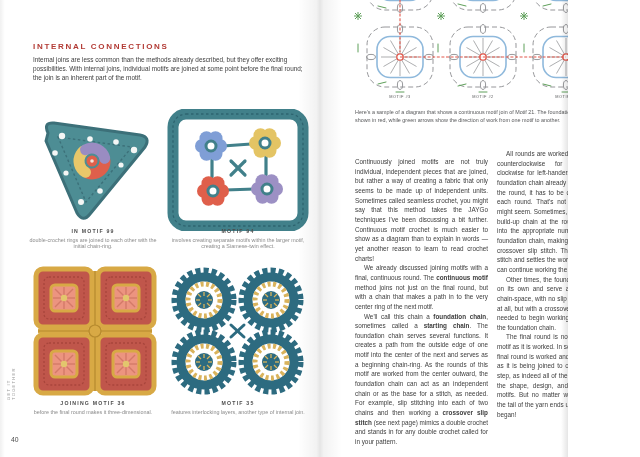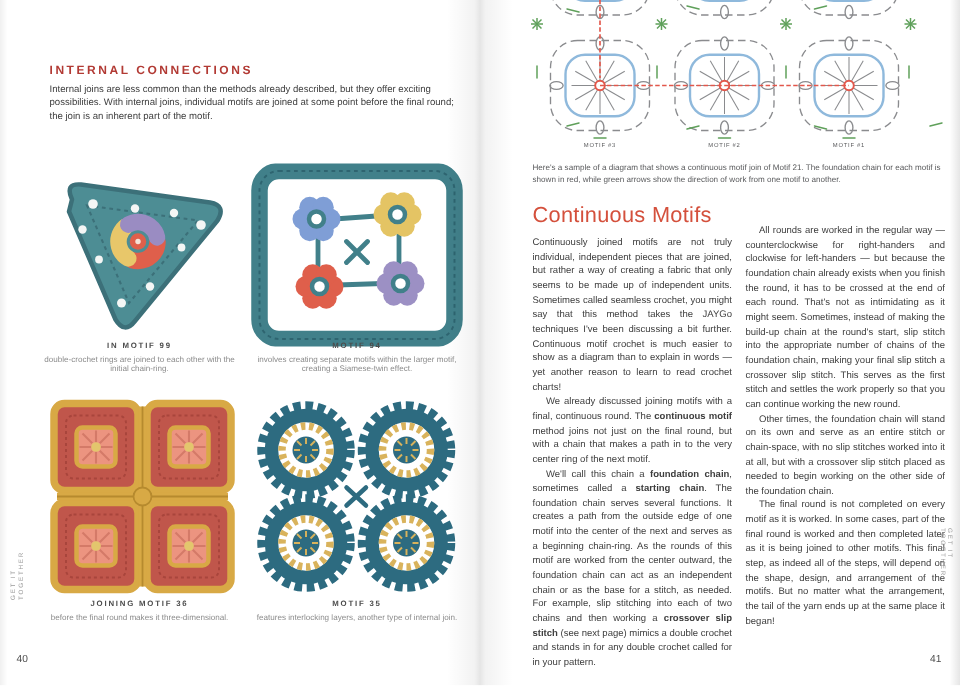--- a/index.html
+++ b/index.html
@@ -1,16 +1,16 @@
 <!DOCTYPE html>
 <html><head>
 <meta charset="utf-8">
 <style>
   html,body{margin:0;padding:0;background:#ffffff;}
-  .spread{position:relative;width:640px;height:457px;background:#ffffff;overflow:hidden;
+  .spread{position:relative;width:568px;height:457px;background:#ffffff;overflow:hidden;
           font-family:"Liberation Sans", sans-serif;}
   .abs{position:absolute;}
   .gutter{left:298px;top:0;width:44px;height:457px;pointer-events:none;
     background:linear-gradient(to right, rgba(0,0,0,0) 0%, rgba(0,0,0,0.05) 42%, rgba(0,0,0,0.10) 50%, rgba(0,0,0,0.05) 58%, rgba(0,0,0,0) 100%);}
   .edge-r{right:0;top:0;width:7px;height:457px;pointer-events:none;
     background:linear-gradient(to right, rgba(0,0,0,0) 0%, rgba(0,0,0,0.10) 100%);}
   .edge-l{left:0;top:0;width:5px;height:457px;pointer-events:none;
     background:linear-gradient(to left, rgba(0,0,0,0) 0%, rgba(0,0,0,0.06) 100%);}
 
   .section-head{font-size:8px;font-weight:bold;letter-spacing:1.7px;color:#b23a34;}
@@ -353,21 +353,20 @@
       <line x1="205" y1="6" x2="213" y2="4"></line>
     </g>
   </svg>
 
   <div class="abs dlabel" style="left:370px;top:94px;">MOTIF #3</div>
   <div class="abs dlabel" style="left:453px;top:94px;">MOTIF #2</div>
   <div class="abs dlabel" style="left:536px;top:94px;">MOTIF #1</div>
 
   <div class="abs dcaption" style="left:355px;top:109px;">Here's a sample of a diagram that shows a continuous motif join of Motif 21. The foundation chain for each motif is shown in red, while green arrows show the direction of work from one motif to another.</div>
 
-  <div class="abs article-head" style="left:355px;top:136px;">Continuous Motifs</div>
 
   <div class="abs body-col" style="left:355px;top:157px;">
     <p>Continuously joined motifs are not truly individual, independent pieces that are joined, but rather a way of creating a fabric that only seems to be made up of independent units. Sometimes called seamless crochet, you might say that this method takes the JAYGo techniques I've been discussing a bit further. Continuous motif crochet is much easier to show as a diagram than to explain in words — yet another reason to learn to read crochet charts!</p>
     <p class="ind"><span>We already discussed joining motifs with a final, continuous round. The </span><span class="b">continuous motif</span><span> method joins not just on the final round, but with a chain that makes a path in to the very center ring of the next motif.</span></p>
     <p class="ind"><span>We'll call this chain a </span><span class="b">foundation chain</span><span>, sometimes called a </span><span class="b">starting chain</span><span>. The foundation chain serves several functions. It creates a path from the outside edge of one motif into the center of the next and serves as a beginning chain-ring. As the rounds of this motif are worked from the center outward, the foundation chain can act as an independent chain or as the base for a stitch, as needed. For example, slip stitching into each of two chains and then working a </span><span class="b">crossover slip stitch</span><span> (see next page) mimics a double crochet and stands in for any double crochet called for in your pattern.</span></p>
   </div>
 
   <div class="abs body-col" style="left:497px;top:149px;">
     <p class="ind">All rounds are worked in the regular way — counterclockwise for right-handers and clockwise for left-handers — but because the foundation chain already exists when you finish the round, it has to be crossed at the end of each round. That's not as intimidating as it might seem. Sometimes, instead of making the build-up chain at the round's start, slip stitch into the appropriate number of chains of the foundation chain, making your final slip stitch a crossover slip stitch. This serves as the first stitch and settles the work properly so that you can continue working the new round.</p>
     <p class="ind">Other times, the foundation chain will stand on its own and serve as an entire stitch or chain-space, with no slip stitches worked into it at all, but with a crossover slip stitch placed as needed to begin working on the other side of the foundation chain.</p>

